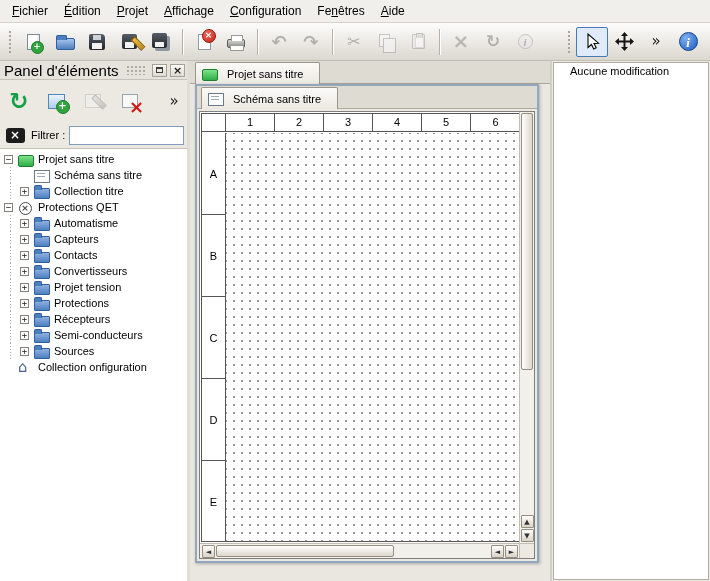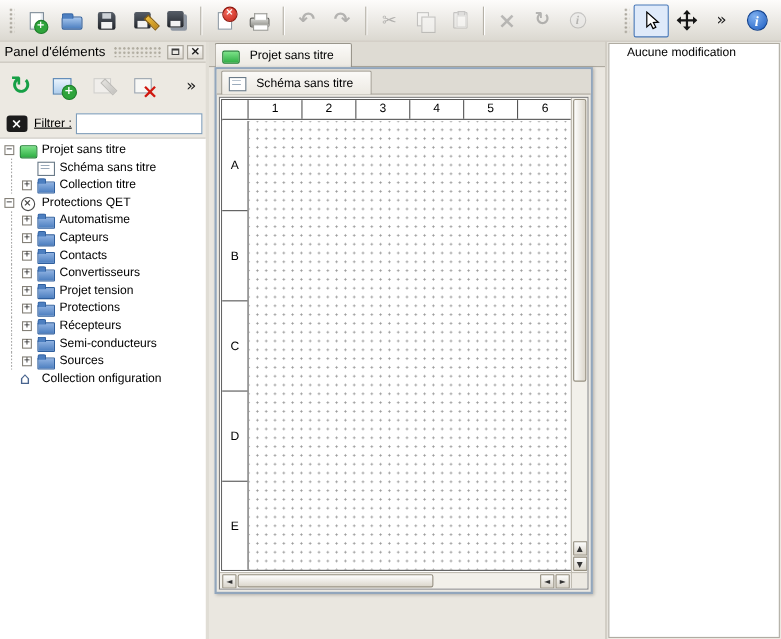--- a/index.html
+++ b/index.html
@@ -65,32 +65,32 @@
   .ic-element-delete::after{content:'×';position:absolute;right:-7px;bottom:-8px;font:bold 18px/16px "DejaVu Sans",sans-serif;color:#d01810;}
   .ic-filter-clear{width:19px;height:15px;background:#1c1c1c;border-radius:3px;}
   .ic-filter-clear::before{content:'×';position:absolute;left:0;right:0;top:0;text-align:center;font:bold 12px/14px "DejaVu Sans",sans-serif;color:#fff;}
   .ic-cursor-arrow svg,.ic-move-arrows svg{display:block;}
 
   
   .work{flex:1;display:flex;min-height:0;}
   .left-dock{width:190px;flex:none;display:flex;flex-direction:column;background:#ece9e2;border-right:3px solid #e0ddd5;}
   .right-dock{width:160px;flex:none;display:flex;flex-direction:column;background:#ece9e2;border-left:2px solid #d2cec5;}
   .dock-title{height:19px;display:flex;align-items:center;background:#e6e3dc;border-bottom:1px solid #c6c2b9;padding:0 2px;gap:3px;flex:none;}
-  .dock-title .title{font-size:12px;padding:0 2px;white-space:nowrap;}
+  .dock-title .title{font-size:15px;padding:0 2px;white-space:nowrap;}
   .grip{flex:1;align-self:stretch;margin:4px 2px;background-image:radial-gradient(#afab9f 1px,transparent 1.2px);background-size:4px 4px;}
   .grip.small{flex:none;width:8px;}
   .dock-btn{width:15px;height:13px;border:1px solid #a5a197;background:linear-gradient(#fbfaf8,#dedad2);display:flex;align-items:center;justify-content:center;flex:none;}
   .float-glyph{width:7px;height:6px;border:1px solid #3c3c3c;border-top-width:2px;}
   .close-glyph::before{content:'×';font:bold 11px/10px "DejaVu Sans",sans-serif;color:#1a1a1a;}
 
   
   .panel-toolbar{height:42px;display:flex;align-items:center;padding:2px 4px;gap:7px;flex:none;}
   .pt-btn{width:30px;height:32px;display:flex;align-items:center;justify-content:center;flex:none;}
   .pt-btn.disabled{filter:grayscale(1) opacity(.5);}
-  .filter-row{height:26px;display:flex;align-items:center;gap:4px;padding:0 3px;flex:none;text-decoration:underline;}
+  .filter-row{height:26px;display:flex;align-items:center;gap:4px;padding:0 3px;flex:none;}
   .filter-btn{width:24px;height:18px;display:flex;align-items:center;justify-content:center;flex:none;}
   .filter-label{white-space:nowrap;}
   .filter-input{flex:1;height:19px;border:1px solid #7f9db9;background:#fff;font:11px "Liberation Sans",sans-serif;padding:0 2px;min-width:0;}
   .tree{flex:1;background:#fff;border-top:1px solid #c6c2b9;overflow:hidden;padding-top:2px;}
   .tree-row{display:flex;align-items:center;height:16px;padding-left:4px;}
   .guide{width:16px;flex:none;align-self:stretch;background-image:linear-gradient(to bottom,#a8a8a8 50%,transparent 50%);background-size:1px 3px;background-repeat:repeat-y;background-position:6px 0;}
   .exp{width:9px;height:9px;flex:none;border:1px solid #848078;background:#fff;font:9px/7px "DejaVu Sans Mono",monospace;text-align:center;margin-right:5px;color:#222;}
   .exp-spacer{width:14px;flex:none;}
   .ti{display:inline-block;position:relative;width:16px;height:13px;margin-right:4px;flex:none;font-family:"DejaVu Sans",sans-serif;}
   .ti-project::before{content:'';position:absolute;left:0;top:2px;width:14px;height:10px;background:linear-gradient(#7ce389,#2fae44);border:1px solid #1d8030;border-radius:2px;}
@@ -135,20 +135,29 @@
 
   
   .undo-list{flex:1;margin:1px;background:#fff;border:1px solid #b0aca2;overflow:hidden;}
   .undo-row{height:17px;line-height:17px;padding:0 16px;white-space:nowrap;}
 </style>
 </head>
 <body>
 
 <div class="app">
 
+  <div class="menubar">
+      <div class="menu-item"><u>F</u>ichier</div>
+      <div class="menu-item"><u>É</u>dition</div>
+      <div class="menu-item"><u>P</u>rojet</div>
+      <div class="menu-item"><u>A</u>ffichage</div>
+      <div class="menu-item"><u>C</u>onfiguration</div>
+      <div class="menu-item">Fe<u>n</u>êtres</div>
+      <div class="menu-item"><u>A</u>ide</div>
+    </div>
 
   <div class="toolbar">
       <div class="tb-handle"></div>
       <div class="tb-btn">
         <span class="ic ic-page-new"></span>
       </div>
       <div class="tb-btn">
         <span class="ic ic-folder-open"></span>
       </div>
       <div class="tb-btn">

